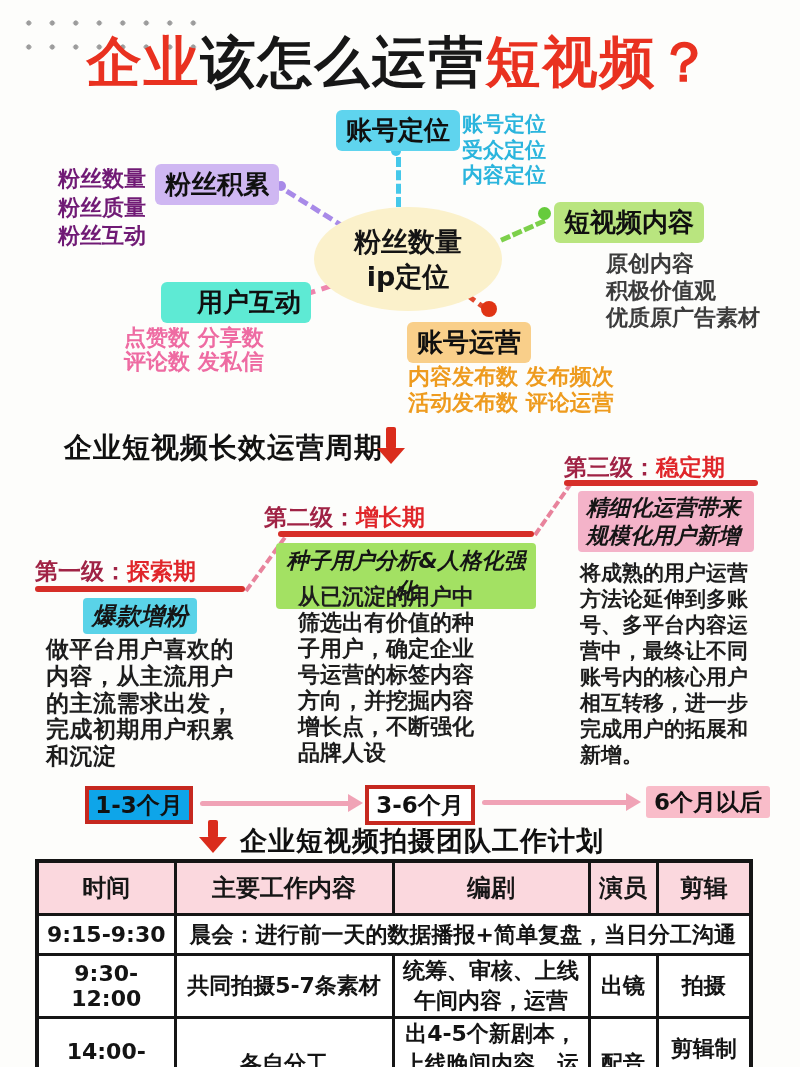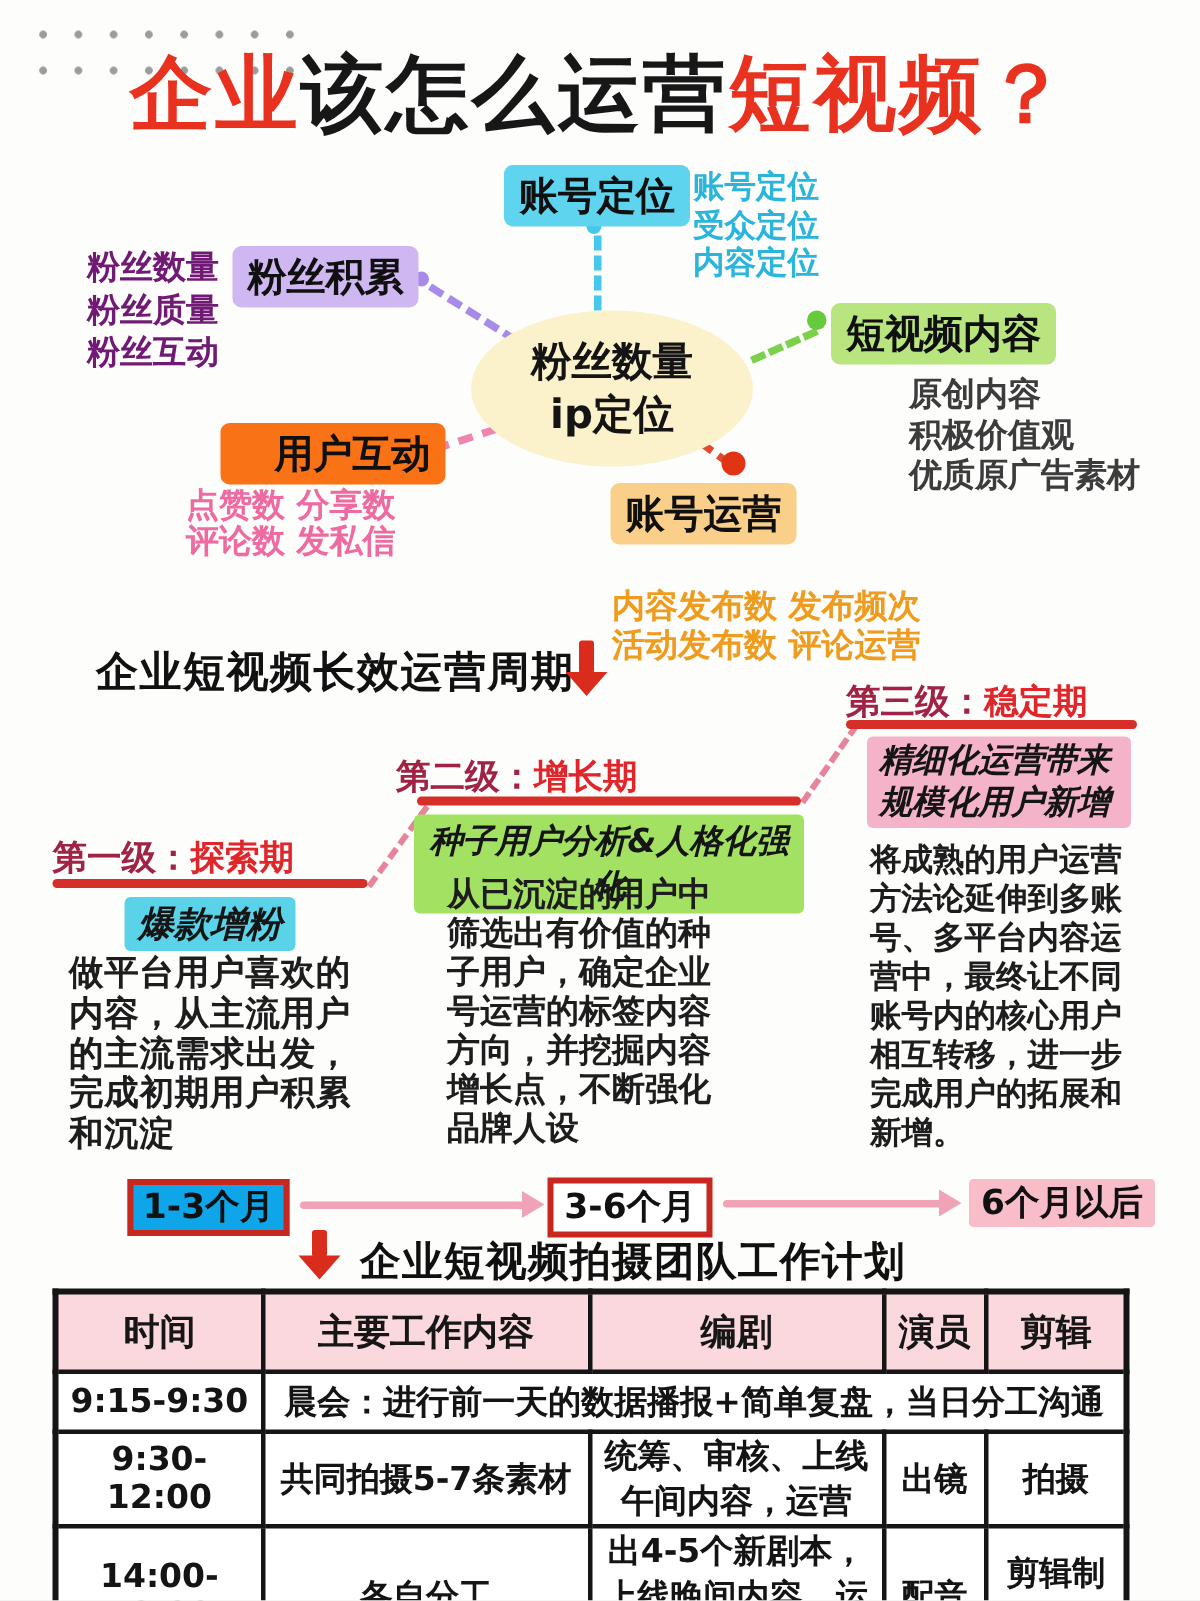--- a/index.html
+++ b/index.html
@@ -23,28 +23,28 @@
   .main-title{color:#171717;}
   .main-title .red{color:#e93120;}
   
   .node{
     position:absolute;font-size:26px;font-weight:800;color:#101010;
     padding:3px 10px;border-radius:6px;text-align:center;white-space:nowrap;
   }
   .n-account{left:336px;top:110px;background:#5fd4ee;}
   .n-fans{left:155px;top:164px;background:#cfb7f2;}
   .n-content{left:554px;top:202px;background:#b9e57f;}
-  .n-interact{left:147px;top:282px;background:#f97316;padding-left:36px;}
+  .n-interact{left:161px;top:282px;background:#5eead4;padding-left:36px;}
   .n-operate{left:407px;top:322px;background:#f9cf8a;}
   .items{position:absolute;font-weight:700;white-space:pre-line;}
   .i-account{left:462px;top:112px;color:#2bb5dd;font-size:21px;line-height:25.5px;}
   .i-fans{left:58px;top:165px;color:#701a75;font-size:22px;line-height:28.5px;}
   .i-content{left:606px;top:250px;color:#3c3c3c;font-size:22px;line-height:27px;}
   .i-interact{left:124px;top:326px;color:#ee6ba2;font-size:22px;line-height:24px;}
-  .i-operate{left:408px;top:364px;color:#ee9b1e;font-size:22px;line-height:26px;margin-top:28px;}
+  .i-operate{left:408px;top:364px;color:#ee9b1e;font-size:22px;line-height:26px;}
   
   .center-blob{
     position:absolute;left:314px;top:207px;width:188px;height:104px;
     background:#fbf1cb;border-radius:50%;
     display:flex;align-items:center;justify-content:center;text-align:center;
     font-size:27px;font-weight:900;line-height:1.3;color:#141414;white-space:pre-line;
   }
   
   .dash{position:absolute;transform-origin:0 0;}
   .d-blue{left:396px;top:157px;height:50px;border-left:5px dashed #45c8ea;}

